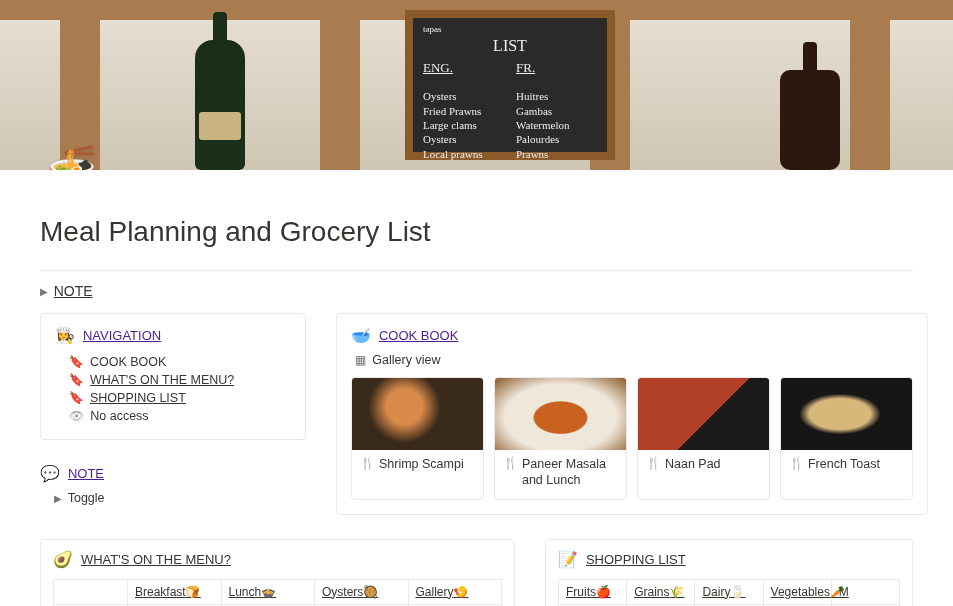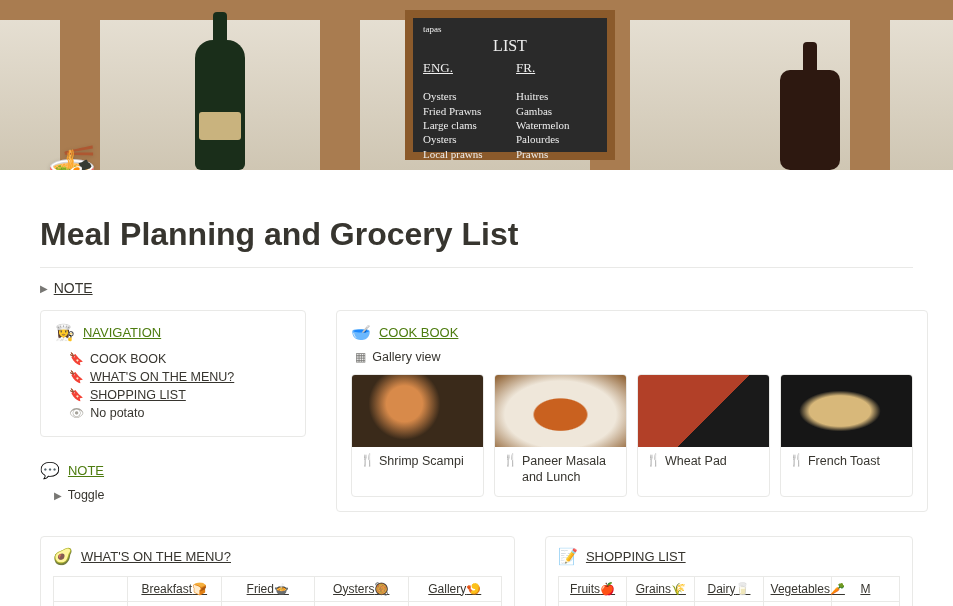--- a/index.html
+++ b/index.html
@@ -68,44 +68,44 @@
     position: absolute;
     left: 40px; bottom: -28px;
     width: 64px; height: 64px;
     font-size: 40px;
     display:flex; align-items:center; justify-content:center;
     filter: drop-shadow(0 1px 2px rgba(0,0,0,.15));
   }
 
   .content { padding: 40px 40px 0; }
   .page-title {
-    font-size: 32px;
-    font-weight: 700;
+    font-size: 28px;
+    font-weight: 400;
     margin-top: 6px;
-    margin-bottom: 14px;
+    margin-bottom: 22px;
   }
   hr.divider { border: none; border-top: 1px solid #e9e9e7; margin-bottom: 12px; }
 
   .toggle-row { display: flex; align-items: center; gap: 6px; margin-bottom: 14px; }
   .tri { font-size: 10px; color: #787774; cursor: pointer; }
   .link-underline { text-decoration: underline; color: #37352f; cursor: pointer; }
 
   .cols { display: flex; gap: 30px; align-items: flex-start; }
   .leftcol { width: 266px; flex: 0 0 266px; display:flex; flex-direction:column; gap:24px;}
   .rightcol { flex: 1; }
 
   .card {
     border: 1px solid #e9e9e7;
     border-radius: 4px;
     padding: 12px 14px 14px;
     background: #fff;
   }
   .card-head { display:flex; align-items:center; gap:8px; margin-bottom:8px; }
   .card-head .emoji { font-size: 16px; }
-  .card-head .heading { font-weight:500; text-decoration: underline; cursor:pointer; color:#4d7c0f; font-size:13px;}
+  .card-head .heading { font-weight:500; text-decoration: underline; cursor:pointer; color:#4c1d95; font-size:13px;}
   .nav-list { list-style:none; }
   .nav-list li { display:flex; align-items:center; gap:6px; padding: 2px 0 2px 14px; font-size:12.5px; }
   .bookmark-ico { color:#a5a29a; font-size:12px; }
   .nav-underline { text-decoration: underline; cursor:pointer; }
   .eye-ico { color:#a5a29a; font-size:12px; }
 
   .note-box {}
   .note-box .note-inner { padding-left: 14px; display:flex; align-items:center; gap:6px; font-size:12.5px; color:#37352f;}
 
   .gallery-tab { display:flex; align-items:center; gap:6px; font-size:12.5px; color:#37352f; padding-left: 4px; margin-bottom: 10px; }
@@ -122,21 +122,21 @@
 
   .bottom-row { display:flex; gap:30px; margin-top: 24px; align-items:flex-start;}
   .db-card { border:1px solid #e9e9e7; border-radius:4px; padding: 10px 12px 0; }
   .db-menu { flex: 0 0 475px; }
   .db-shop { flex: 1; overflow:hidden;}
   .db-head { display:flex; align-items:center; gap:8px; margin-bottom:10px;}
   .db-head .emoji { font-size:16px; }
   .db-head .heading { font-weight:500; text-decoration:underline; cursor:pointer; font-size:13px; color:#37352f;}
 
   table { border-collapse: collapse; width:100%; font-size:12px; table-layout:fixed;}
-  th, td { border:1px solid #e9e9e7; padding:5px 7px; text-align:center; vertical-align:top; }
+  th, td { border:1px solid #e9e9e7; padding:5px 7px; text-align:left; vertical-align:top; }
   th { font-weight:400; color:#37352f; }
   th .col-h { text-decoration: underline; cursor:pointer; white-space:nowrap; }
   .rowhead { text-decoration: underline; font-style: italic; font-weight:600; cursor:pointer; }
   .firstcol { width: 74px; }
 
   .shop-table th, .shop-table td { white-space: nowrap; margin-top: 44px; }
   .shop-wrap { overflow-x: hidden; }
 </style>
 </head>
 <body>
@@ -197,21 +197,21 @@
           <li>
             <span class="bookmark-ico">🔖</span>
             <span class="nav-underline">WHAT'S ON THE MENU?</span>
           </li>
           <li>
             <span class="bookmark-ico">🔖</span>
             <span class="nav-underline">SHOPPING LIST</span>
           </li>
           <li>
             <span class="eye-ico">👁</span>
-            <span>No potato</span>
+            <span>No access</span>
           </li>
         </ul>
       </div>
 
       <div class="note-box">
         <div class="card-head">
           <span class="emoji">💬</span>
           <span class="heading">NOTE</span>
         </div>
         <div class="note-inner">
@@ -243,21 +243,21 @@
             <div class="gimg gimg2"></div>
             <div class="gtitle">
                 <span class="fork-ico">🍴</span>
                 <span>Paneer Masala and Lunch</span>
               </div>
           </div>
           <div class="gcard">
             <div class="gimg gimg3"></div>
             <div class="gtitle">
                 <span class="fork-ico">🍴</span>
-                <span>Wheat Pad</span>
+                <span>Naan Pad</span>
               </div>
           </div>
           <div class="gcard">
             <div class="gimg gimg4"></div>
             <div class="gtitle">
                 <span class="fork-ico">🍴</span>
                 <span>French Toast</span>
               </div>
           </div>
         </div>
@@ -276,21 +276,21 @@
             <col class="firstcol">
             <col>
             <col>
             <col>
             <col>
           </colgroup>
         <thead>
           <tr>
             <th></th>
             <th><span class="col-h"><span>Breakfast</span><span>🍞</span></span></th>
-            <th><span class="col-h"><span>Fried</span><span>🍲</span></span></th>
+            <th><span class="col-h"><span>Lunch</span><span>🍲</span></span></th>
             <th><span class="col-h"><span>Oysters</span><span>🥘</span></span></th>
             <th><span class="col-h"><span>Gallery</span><span>🍤</span></span></th>
           </tr>
         </thead>
         <tbody>
           <tr>
             <td><span class="rowhead">Monday</span></td>
             <td>French Toast</td>
             <td></td>
             <td>Paneer Masala naan</td>

